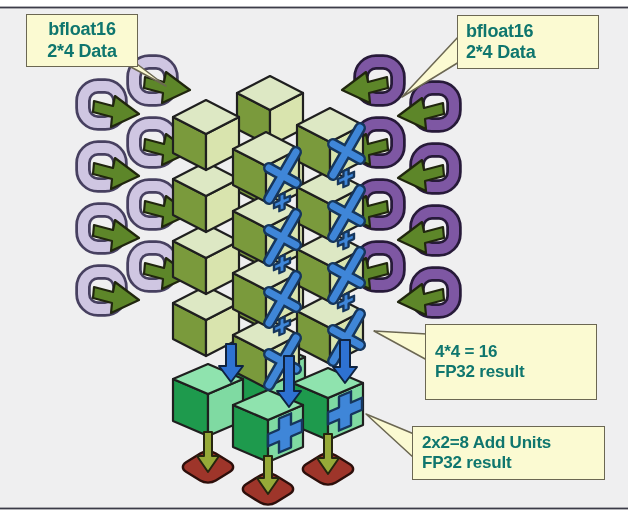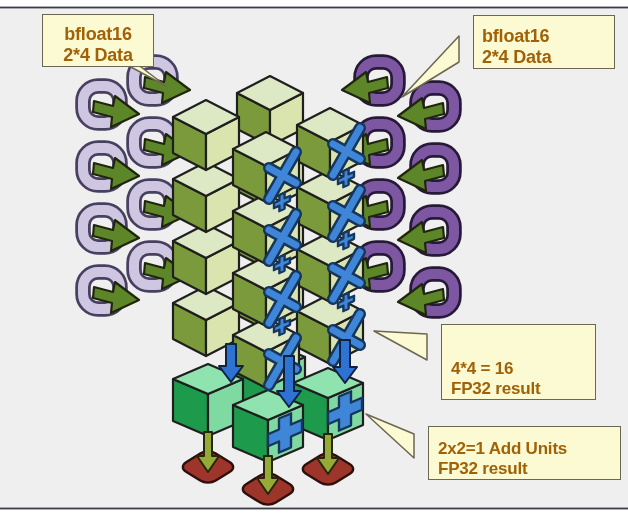--- a/index.html
+++ b/index.html
@@ -21,27 +21,27 @@
   .ring{fill:none;stroke:var(--ring,#cfc6e2);stroke-width:10;}
   .garrow{fill:#5d8629;stroke:#20260e;stroke-width:2.2;stroke-linejoin:round;}
   .bluearrow{fill:#2e72d2;stroke:#0f2340;stroke-width:2;stroke-linejoin:round;}
   .olivearrow{fill:#96aa38;stroke:#26260f;stroke-width:2;stroke-linejoin:round;}
   .blob{fill:#9e352a;stroke:#2d0f0b;stroke-width:2.4;}
   .pointer{fill:#fbfad2;stroke:#6b6752;stroke-width:1.5;stroke-linejoin:round;}
   .frame{fill:#efeff0;stroke:#3c3c48;stroke-width:1.8;}
 
   
   .callout{position:absolute;z-index:2;background:#fbfad2;border:1.6px solid #6b6752;
-           color:#a16207;font-weight:bold;line-height:1.17;display:flex;
-           flex-direction:column;justify-content:flex-end;box-sizing:border-box;
-           letter-spacing:-0.2px;margin-left:16px;}
+           color:#0f766e;font-weight:bold;line-height:1.17;display:flex;
+           flex-direction:column;justify-content:center;box-sizing:border-box;
+           letter-spacing:-0.2px;}
   .callout div{white-space:nowrap;}
   #box-input-left{left:26px;top:14px;width:112px;height:53px;font-size:18px;align-items:center;}
   #box-input-right{left:457px;top:15px;width:142px;height:54px;font-size:18px;padding-left:8px;}
-  #box-multiply{left:425px;top:324px;width:155px;height:76px;font-size:17px;padding-left:9px;}
+  #box-multiply{left:425px;top:324px;width:172px;height:76px;font-size:17px;padding-left:9px;}
   #box-add{left:412px;top:426px;width:193px;height:54px;font-size:17px;padding-left:9px;}
 </style>
 </head>
 <body>
 
 <div class="stage">
   <svg width="628" height="513" viewBox="0 0 628 513">
     <defs>
 
       <g id="mcube">
@@ -166,16 +166,16 @@
   </div>
   <div class="callout" id="box-input-right">
     <div>bfloat16</div>
     <div>2*4 Data</div>
   </div>
   <div class="callout" id="box-multiply">
     <div>4*4 = 16</div>
     <div>FP32 result</div>
   </div>
   <div class="callout" id="box-add">
-    <div>2x2=1 Add Units</div>
+    <div>2x2=8 Add Units</div>
     <div>FP32 result</div>
   </div>
 </div>
 
 </body></html>

